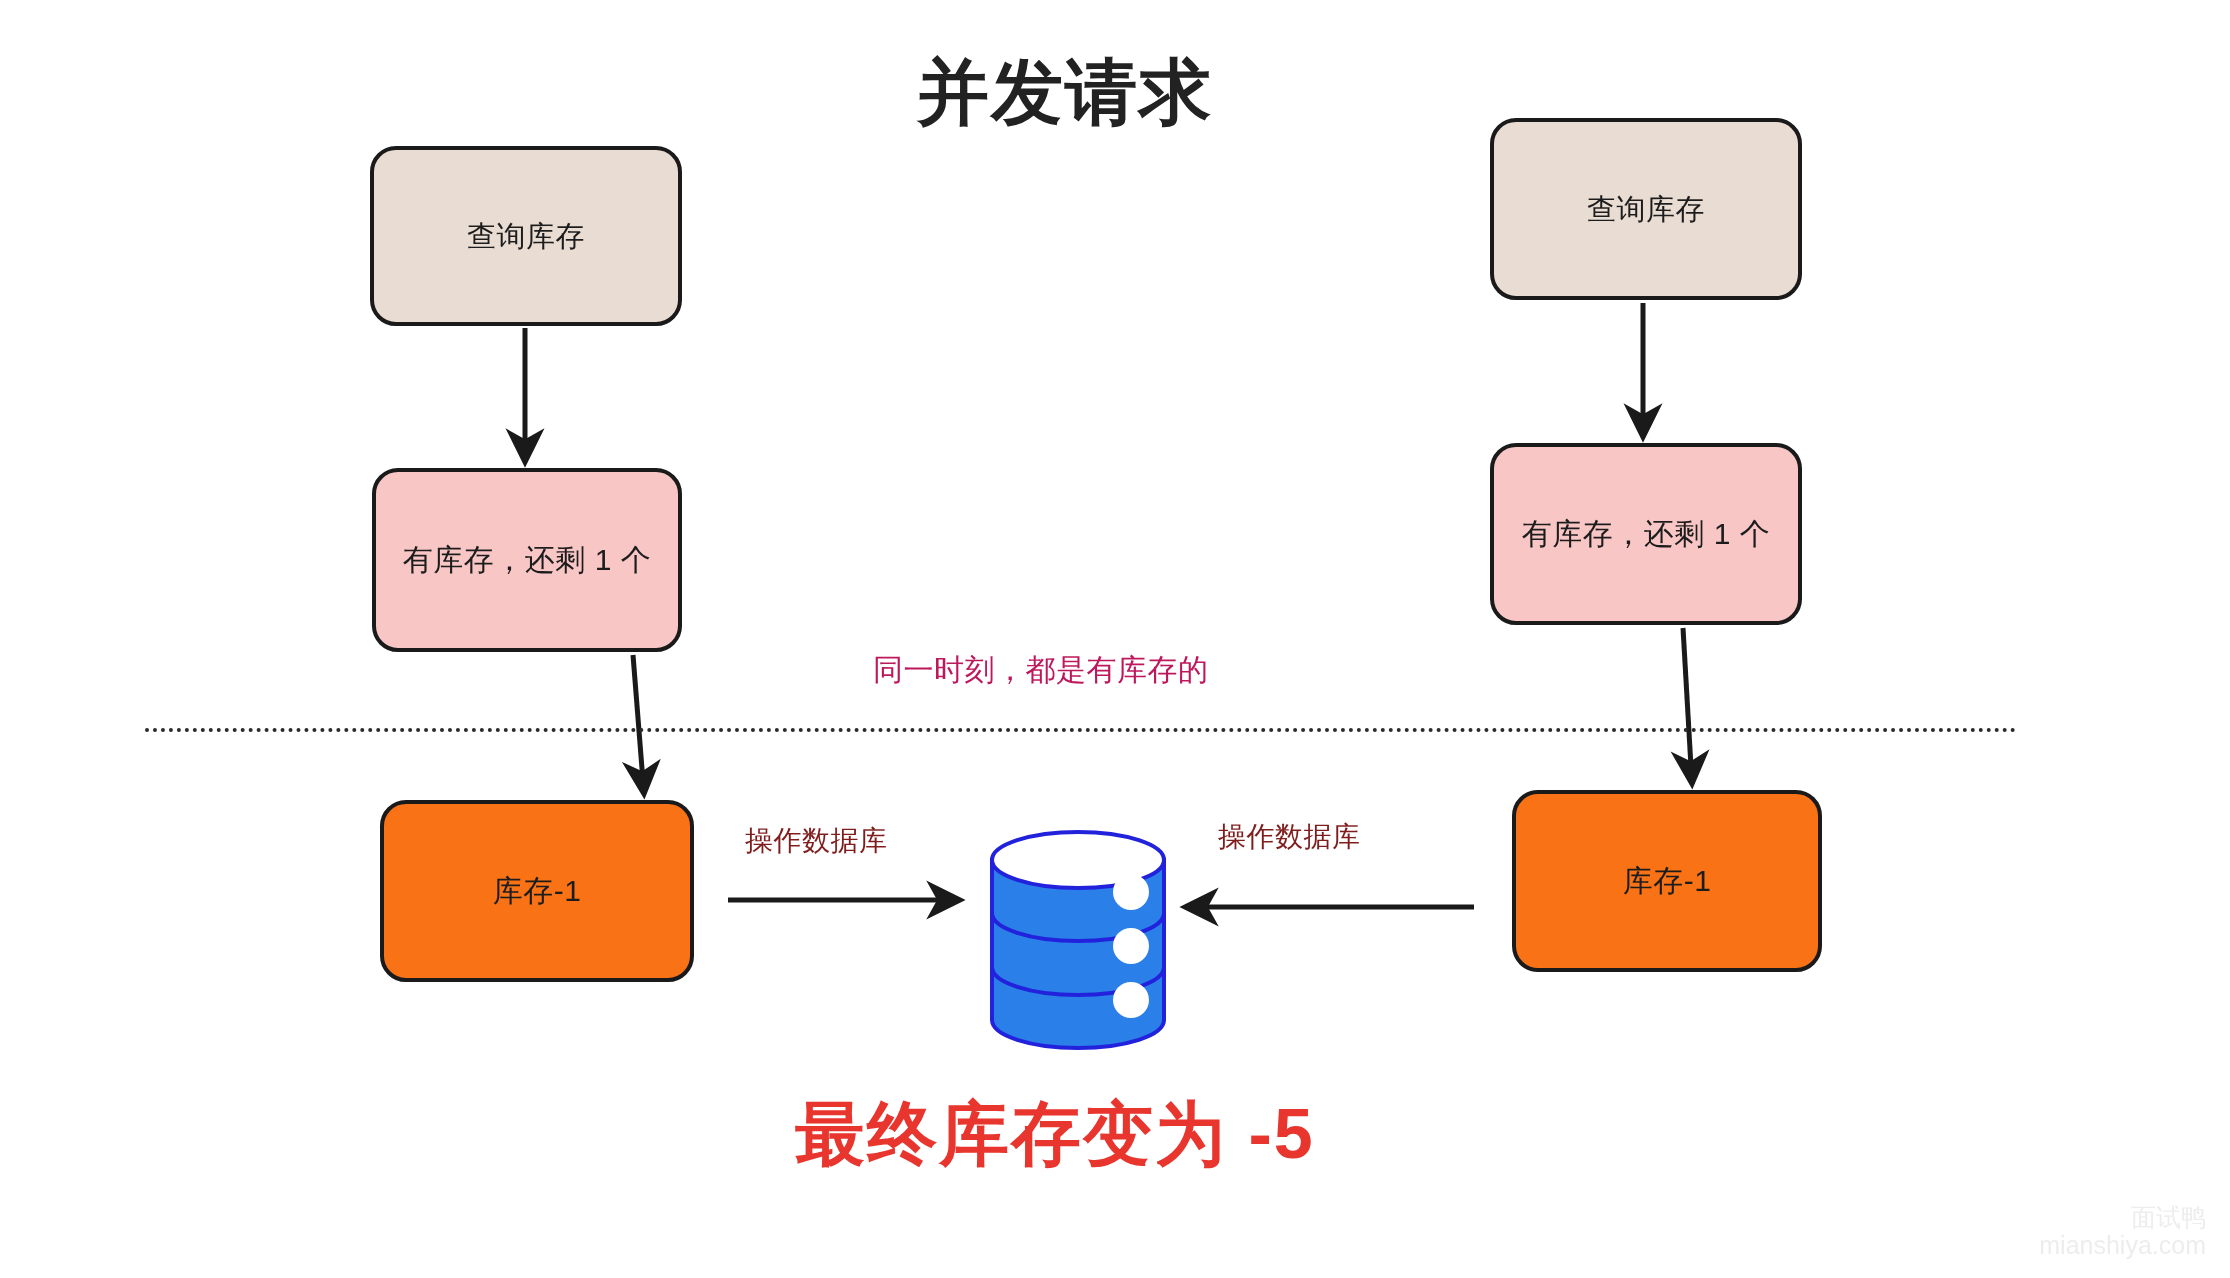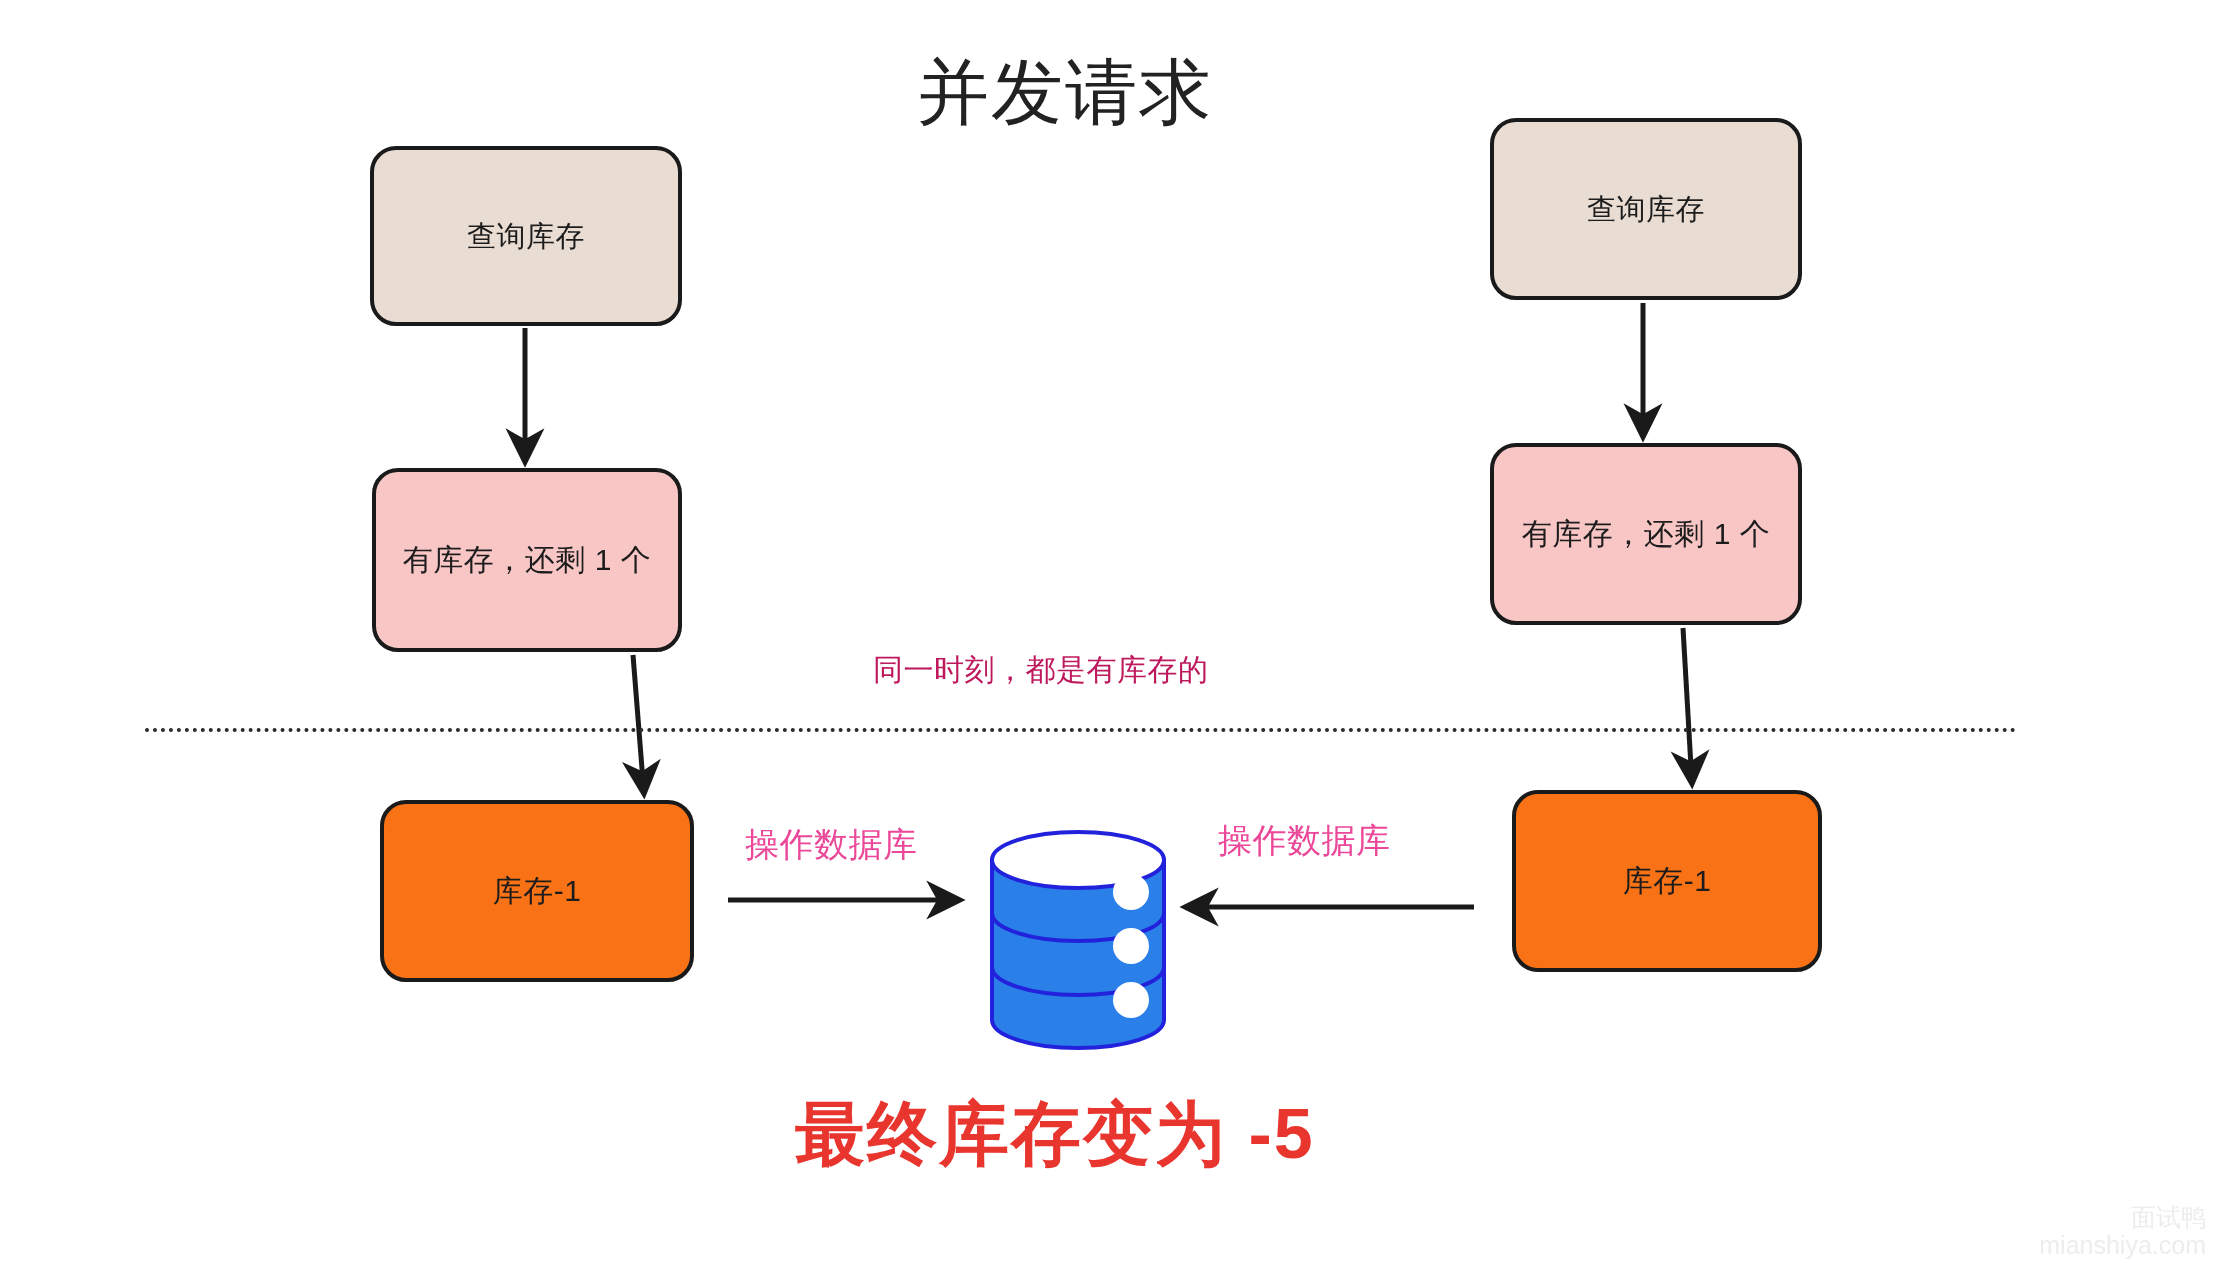--- a/index.html
+++ b/index.html
@@ -54,21 +54,21 @@
   .box-r-query .node-label { font-size: 29px; }
 
   
   #title {
     position: absolute;
     left: 0;
     top: 45px;
     width: 2230px;
     text-align: center;
     font-size: 72px;
-    font-weight: 400;
+    font-weight: 700;
     color: #222222;
     letter-spacing: 2px;
   }
   
   #title .t-inner { display: inline-block; transform: translateX(-50px); }
 
   
   #mid-note {
     position: absolute;
     left: 873px;
@@ -85,22 +85,22 @@
     left: 145px;
     top: 728px;
     width: 1872px;
     height: 0;
     border-top: 4px dotted #2b2b2b;
   }
 
   
   .arrow-label {
     position: absolute;
-    font-size: 34px;
-    color: #ec4899;
+    font-size: 28px;
+    color: #7f1d1d;
     white-space: nowrap;
     letter-spacing: 0.5px;
   }
   #label-left-op  { left: 745px;  top: 822px; }
   #label-right-op { left: 1218px; top: 818px; }
 
   
   #conclusion {
     position: absolute;
     left: 795px;

